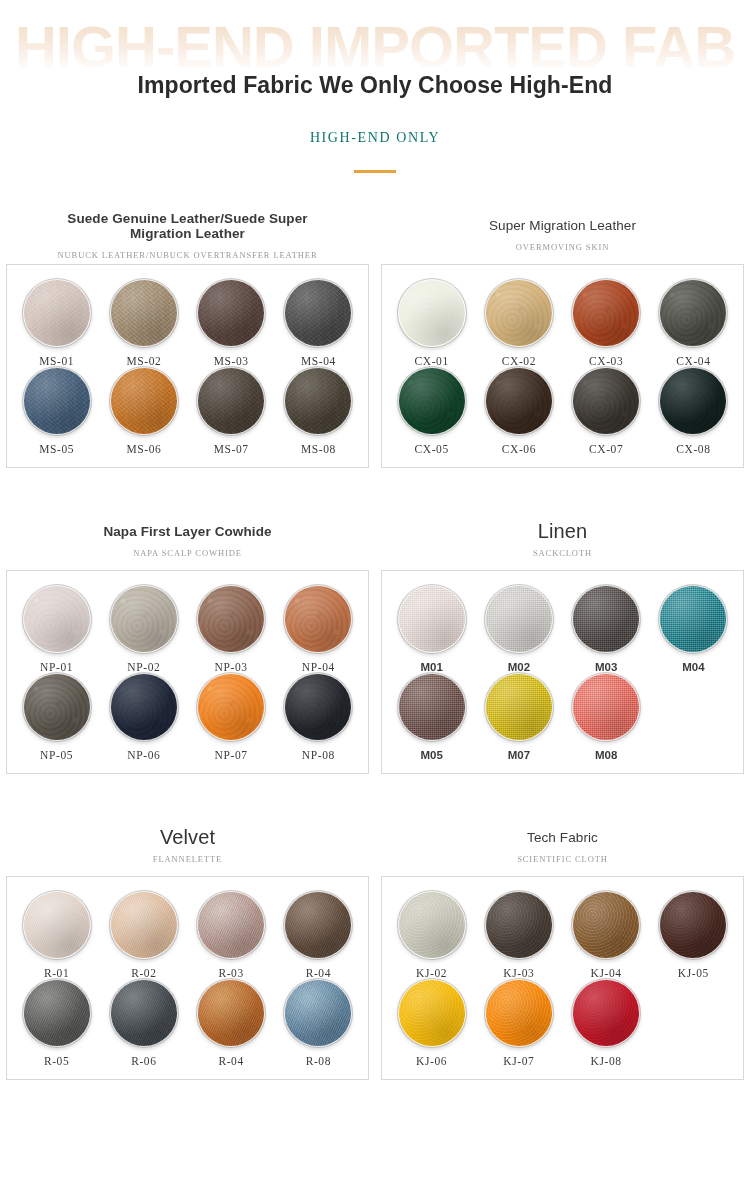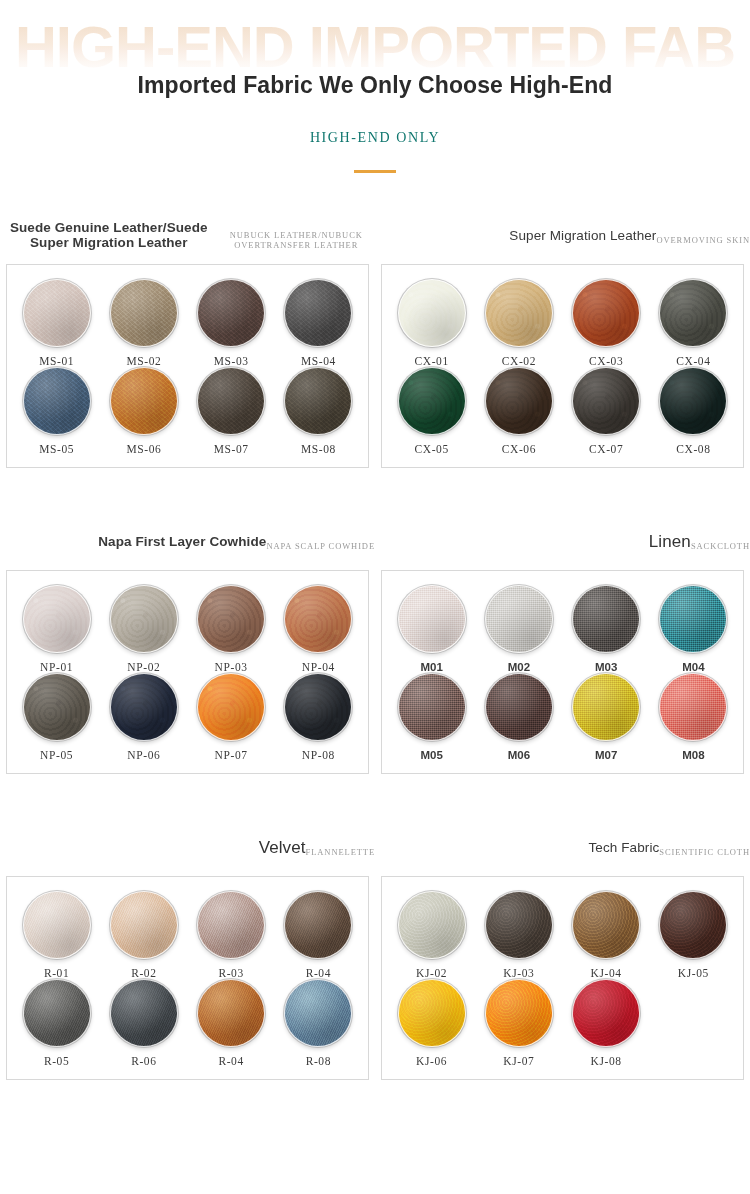--- a/index.html
+++ b/index.html
@@ -87,33 +87,33 @@
     width: 375px;
     display: flex;
     flex-direction: column;
   }
 
   .cap {
     height: 68px;
     padding-top: 10px;
     text-align: center;
     display: flex;
-    flex-direction: row;
-    justify-content: flex-end;
+    flex-direction: column;
+    justify-content: center;
     align-items: center;
   }
   .cap-title {
     font-size: 13.5px;
     font-weight: bold;
     color: #3a3a3a;
     line-height: 15px;
     letter-spacing: .1px;
     max-width: 300px;
   }
-  .cap-title.big { font-size: 17px; font-weight: 400; color: #333; }
+  .cap-title.big { font-size: 20px; font-weight: 400; color: #333; }
   .cap-title.mid { font-size: 13.5px; font-weight: 400; color: #3a3a3a; }
   .cap-sub {
     margin-top: 9px;
     font-family: "Liberation Serif", serif;
     font-size: 8.5px;
     letter-spacing: .9px;
     color: #9a9a9a;
     text-transform: uppercase;
   }
 
@@ -444,26 +444,20 @@
                 <div class="dot-label sans">M04</div>
               </div>
               <div class="swatch">
                 <div class="dot-wrap">
                   <div class="dot tex-linen" style="background: rgb(106, 84, 79);"></div>
                 </div>
                 <div class="dot-label sans">M05</div>
               </div>
               <div class="swatch">
                 <div class="dot-wrap">
-                  <div class="dot tex-linen" style="background: rgb(78, 58, 55);"></div>
-                </div>
-                <div class="dot-label sans">M06</div>
-              </div>
-              <div class="swatch">
-                <div class="dot-wrap">
                   <div class="dot tex-linen" style="background: rgb(205, 178, 34);"></div>
                 </div>
                 <div class="dot-label sans">M07</div>
               </div>
               <div class="swatch">
                 <div class="dot-wrap">
                   <div class="dot tex-linen" style="background: rgb(226, 103, 93);"></div>
                 </div>
                 <div class="dot-label sans">M08</div>
               </div>

